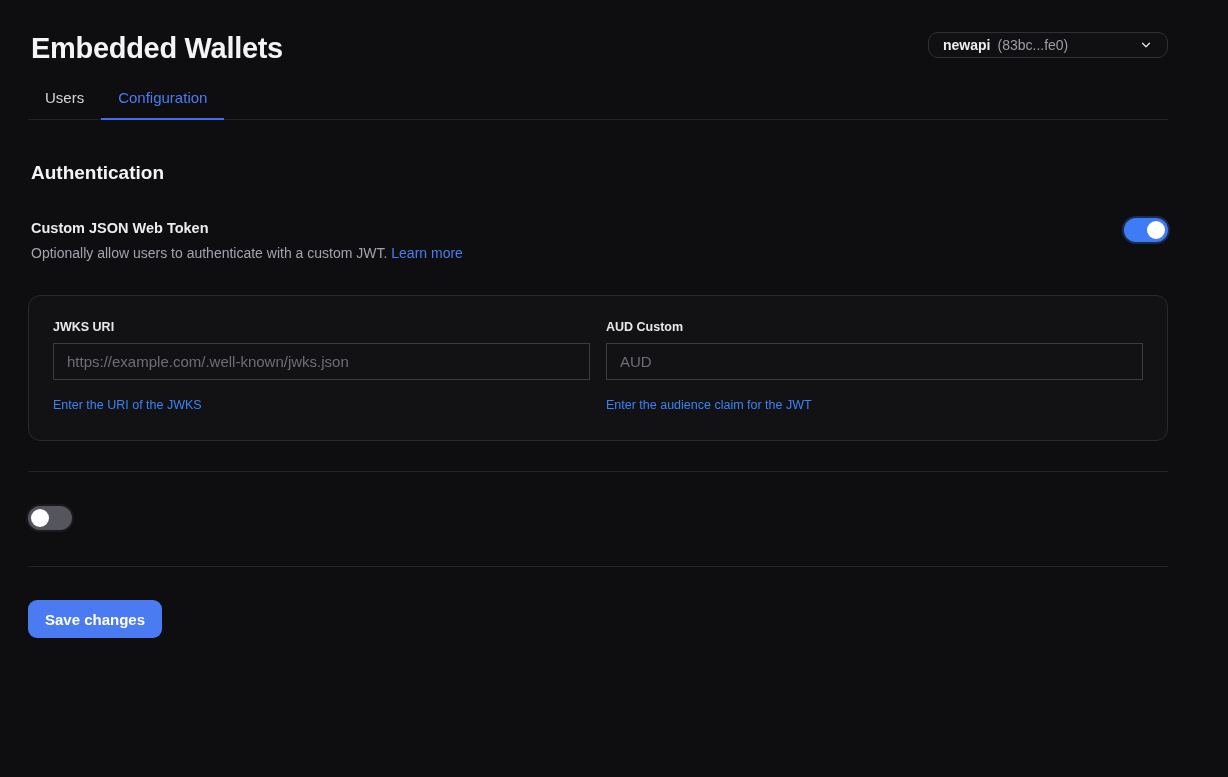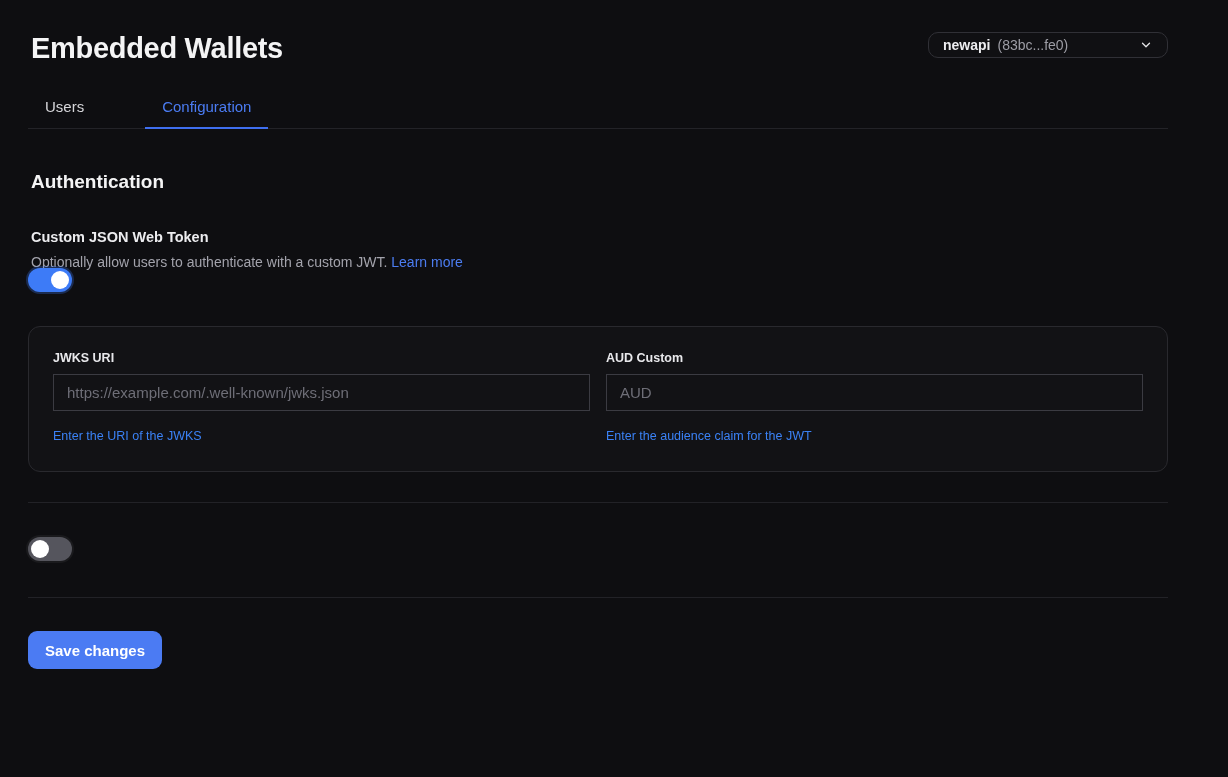--- a/index.html
+++ b/index.html
@@ -54,24 +54,23 @@
     align-items: center;
     gap: 7px;
     padding: 0 14px;
     cursor: pointer;
   }
   .team-name { font-size: 14px; font-weight: 700; color: #ededf0; }
   .team-id   { font-size: 14px; color: #9d9da5; }
   .chevron   { margin-left: auto; display: flex; align-items: center; }
   
   .tabs {
-    margin-top: 33px;
+    margin-top: 24px;
     display: flex;
     border-bottom: 1px solid #232328;
-    gap: 44px;
   }
   .tab {
     padding: 0 17px 12px 17px;
     font-size: 15px;
     color: #d6d6da;
     border-bottom: 2px solid transparent;
     margin-bottom: -1px;
     cursor: pointer;
   }
   .tab.active {
@@ -84,21 +83,20 @@
     padding-left: 3px;
     font-size: 19px;
     font-weight: 700;
     color: #f4f4f5;
   }
   .setting-row {
     display: flex;
     justify-content: space-between;
     align-items: flex-start;
     margin-top: 36px;
-    flex-direction: column;
   }
   .setting-title {
     padding-left: 3px;
     font-size: 14.5px;
     font-weight: 700;
     color: #ececef;
   }
   .setting-desc {
     margin-top: 9px;
     padding-left: 3px;

